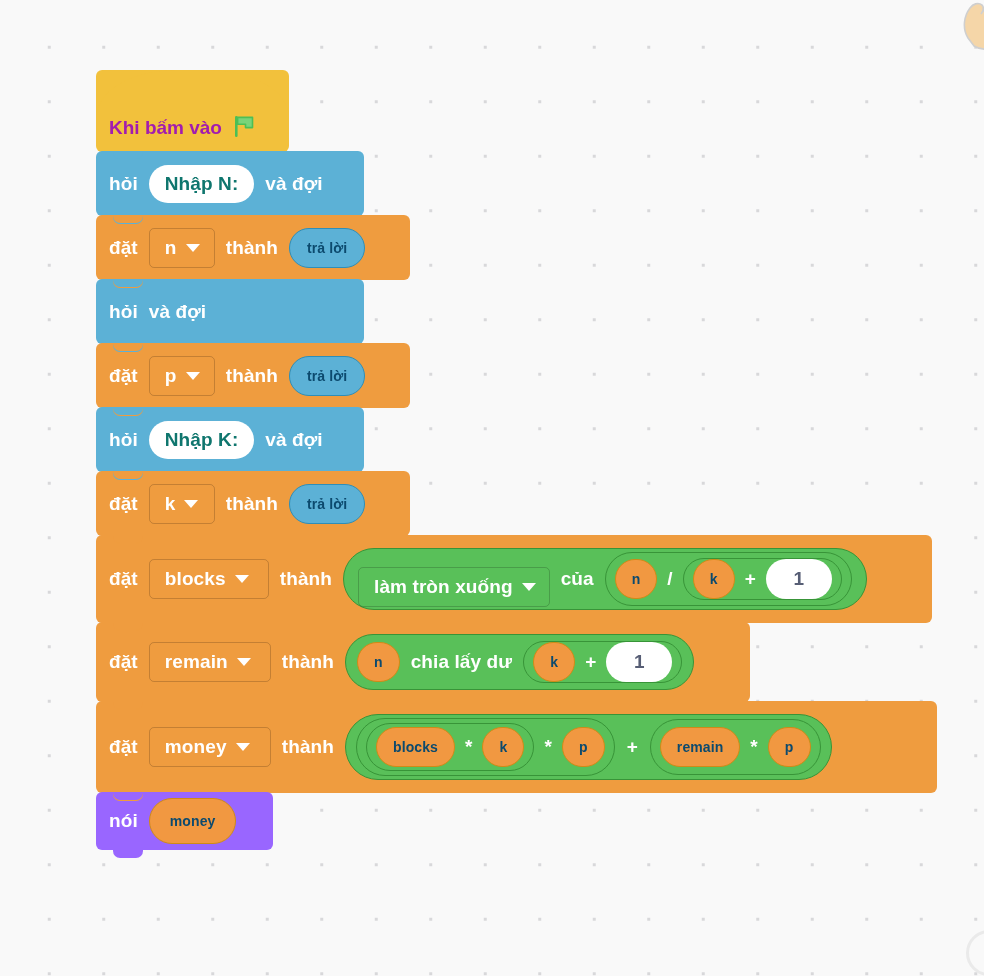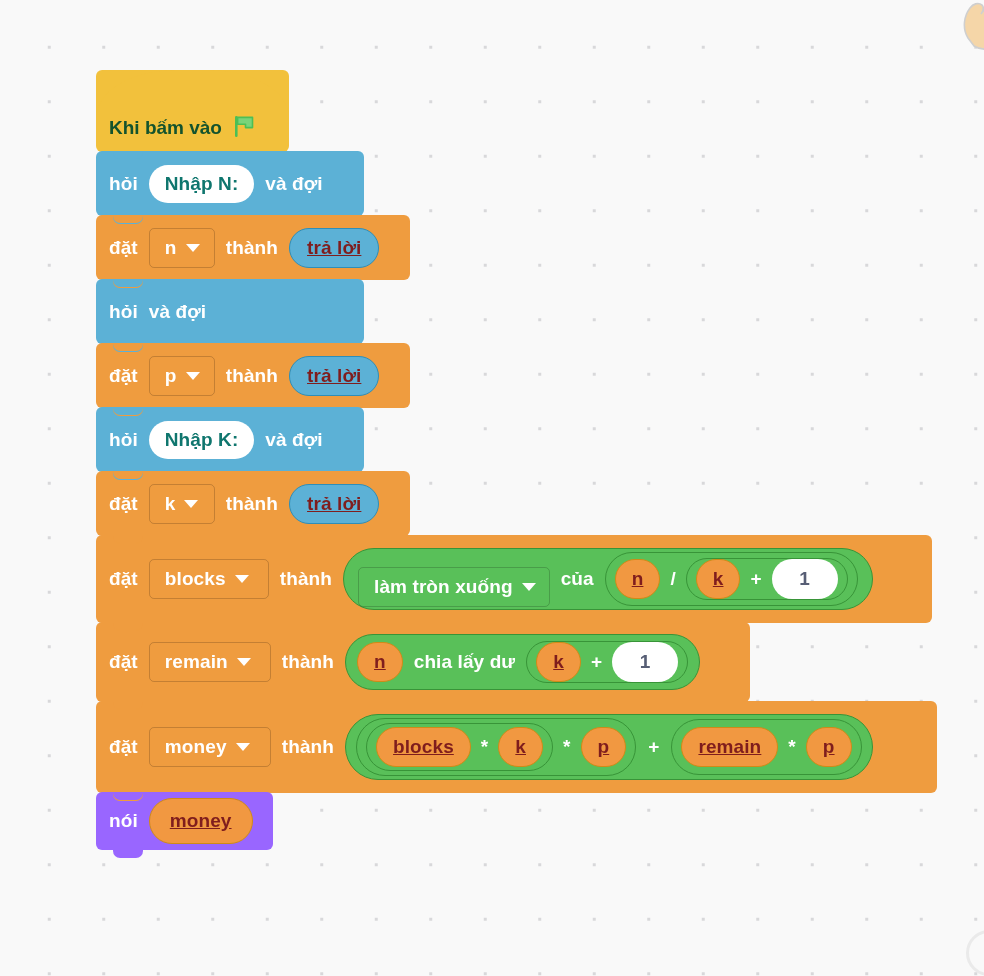--- a/index.html
+++ b/index.html
@@ -102,21 +102,21 @@
     height: 82px;
     background: #f2c13c;
     border-radius: 6px;
     display: flex;
     align-items: flex-end;
     padding: 0 12px 13px 13px;
     box-sizing: border-box;
     gap: 10px;
     font-size: 19px;
     font-weight: bold;
-    color: #14532d;
+    color: #a21caf;
     margin-bottom: -1px;
   }
   .hat-dome {
     position: absolute;
     left: 0;
     top: 0;
     width: 193px;
     height: 52px;
     background: #f2c13c;
     border-radius: 80px 80px 0 0 / 48px 48px 0 0;
@@ -198,25 +198,24 @@
     border-top: 8px solid #fff;
   }
 
   .reporter {
     display: inline-flex;
     align-items: center;
     justify-content: center;
     height: 40px;
     border-radius: 20px;
     padding: 0 17px;
-    font-size: 19px;
-    font-weight: bold;
-    color: #7f1d1d;
+    font-size: 14px;
+    font-weight: bold;
+    color: #0c4a6e;
     box-sizing: border-box;
-    text-decoration: underline;
   }
   .rep-sensing {
     background: #5cb1d6;
     border: 1px solid #2e8eb8;
   }
   .rep-var {
     background: #f19841;
     border: 1px solid #cf8b17;
     min-width: 42px;
     padding: 0 16px;

